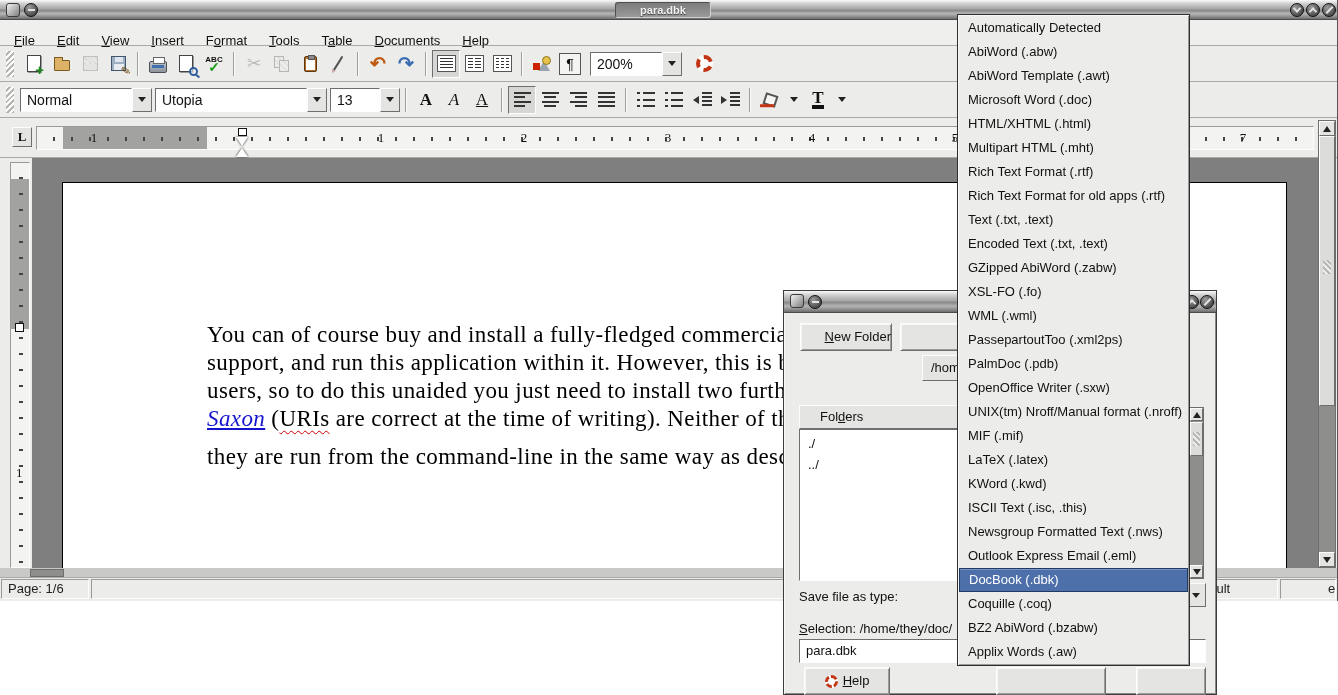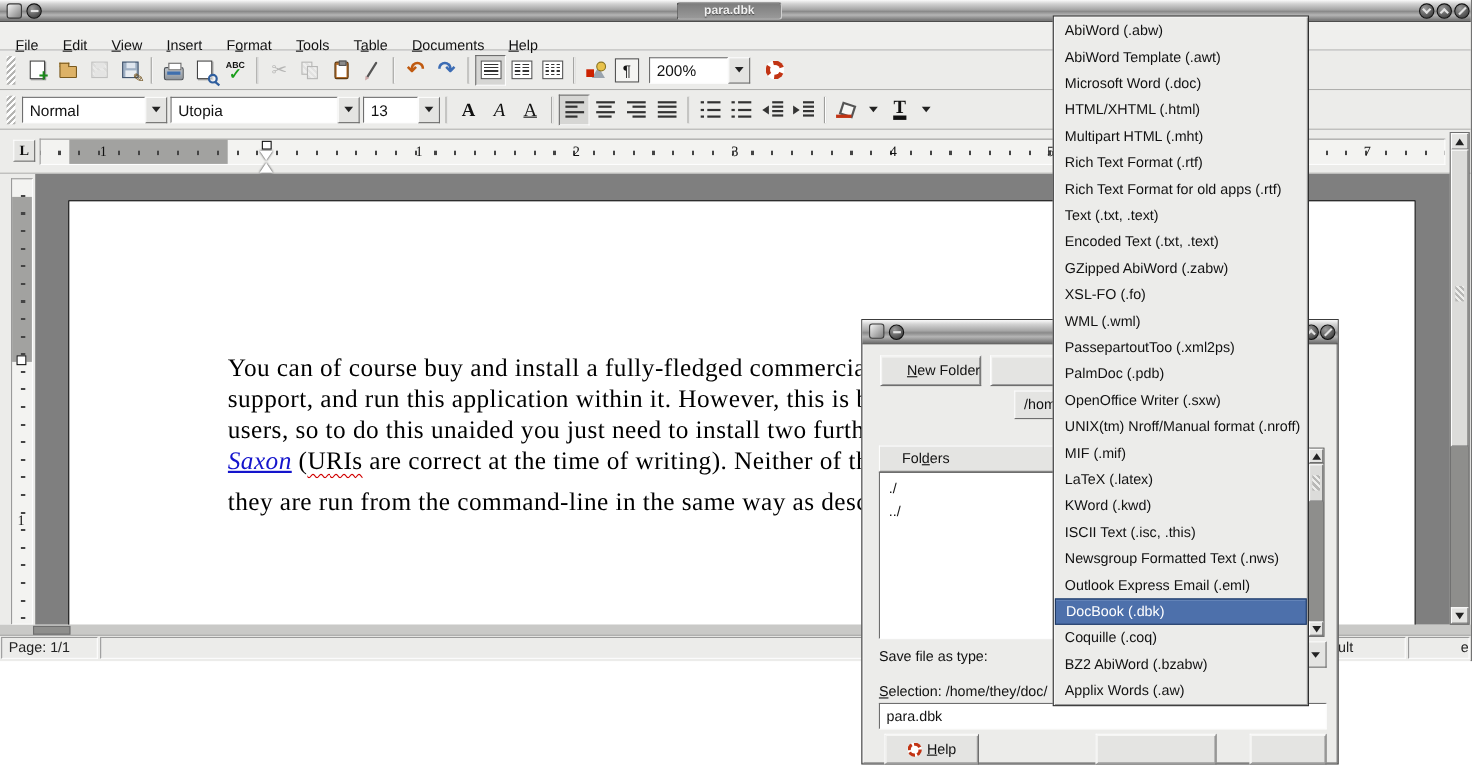--- a/index.html
+++ b/index.html
@@ -489,21 +489,21 @@
       <span class="sq-marker"></span>
       <span class="vnum">1</span>
     </div>
   </div>
 
   <div class="h-scroll">
     <span class="h-thumb"></span>
   </div>
 
   <div class="statusbar">
-    <span class="seg page-seg">Page: 1/1</span>
+    <span class="seg page-seg">Page: 1/6</span>
     <span class="seg mid-seg"></span>
     <span class="seg default-seg">Default</span>
     <span class="seg lang-seg">en-US</span>
   </div>
 
   <div class="v-scroll">
     <span class="sb-btn out sb-up">
         <span class="tri-up"></span>
       </span>
     <span class="sb-thumb"></span>
@@ -563,20 +563,21 @@
         <span class="lifering"></span>
         <span><span class="u">H</span><span>elp</span></span>
       </span>
     <span class="dlg-btn out out2 dlg-ok"></span>
     <span class="dlg-btn out out2 dlg-cancel"></span>
   </div>
 </div>
 
 <div id="format-menu">
 
+<div class="fmt-item">Automatically Detected</div>
     <div class="fmt-item">AbiWord (.abw)</div>
     <div class="fmt-item">AbiWord Template (.awt)</div>
     <div class="fmt-item">Microsoft Word (.doc)</div>
     <div class="fmt-item">HTML/XHTML (.html)</div>
     <div class="fmt-item">Multipart HTML (.mht)</div>
     <div class="fmt-item">Rich Text Format (.rtf)</div>
     <div class="fmt-item">Rich Text Format for old apps (.rtf)</div>
     <div class="fmt-item">Text (.txt, .text)</div>
     <div class="fmt-item">Encoded Text (.txt, .text)</div>
     <div class="fmt-item">GZipped AbiWord (.zabw)</div>

